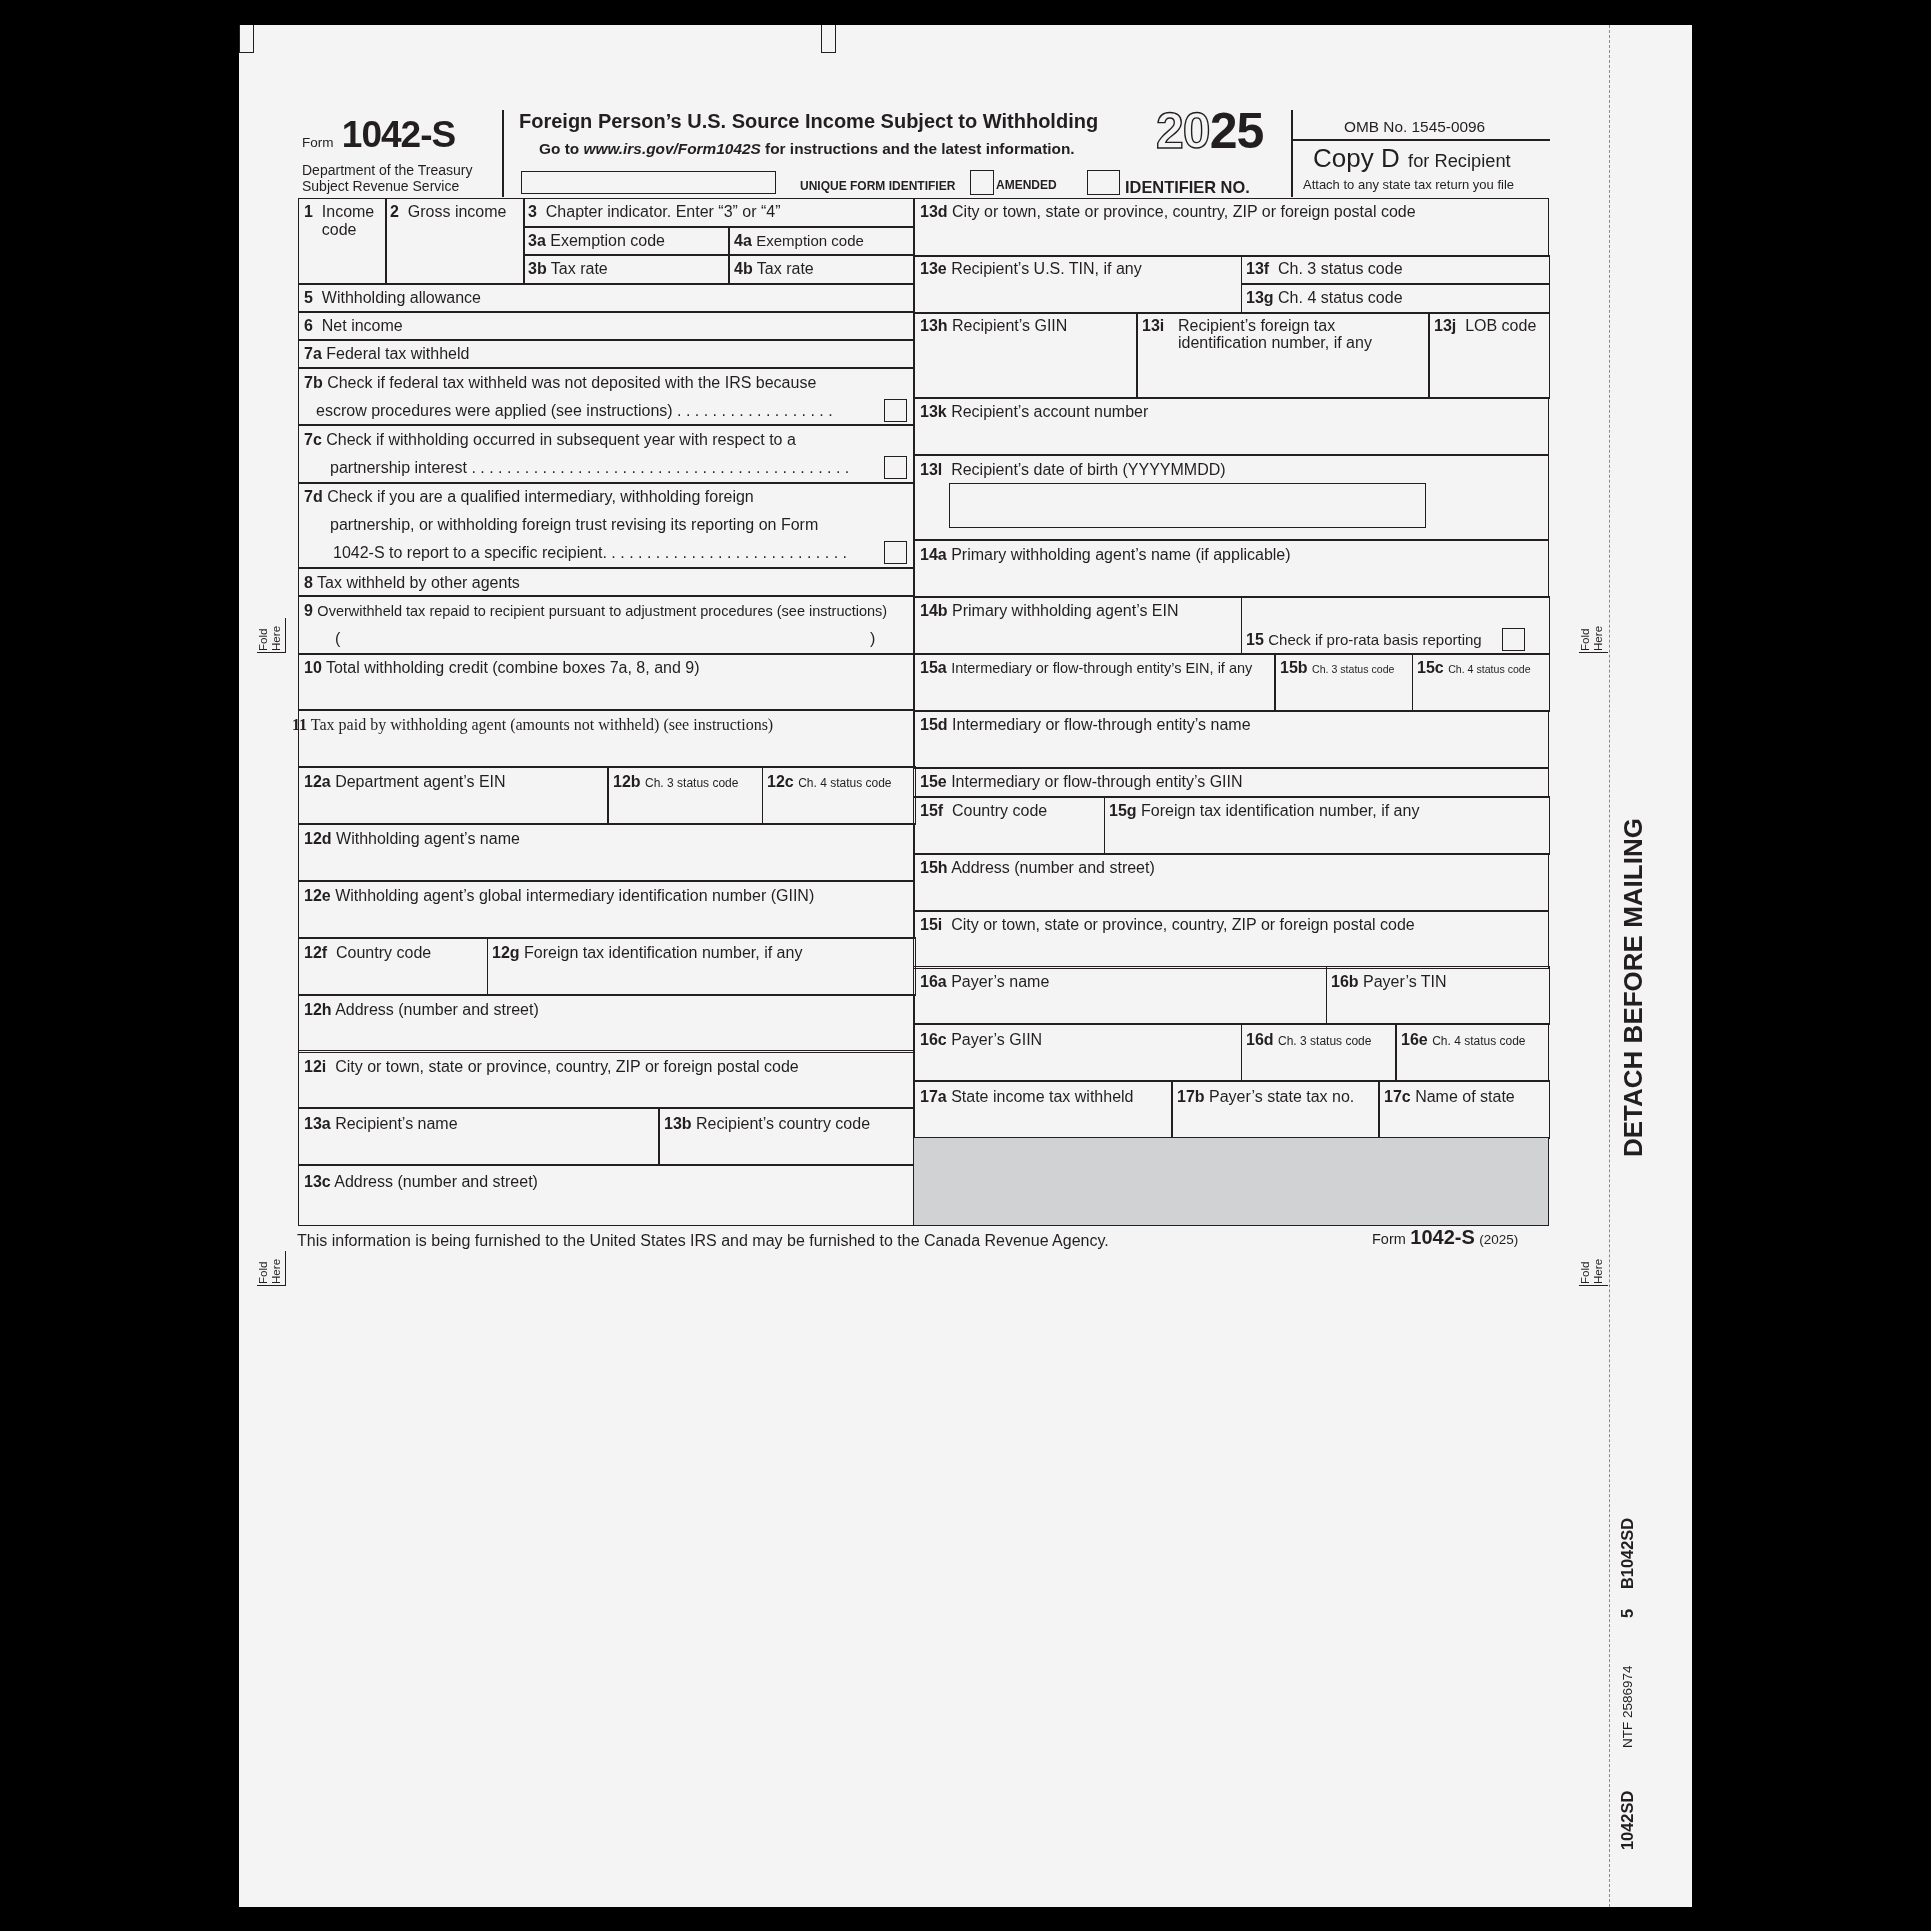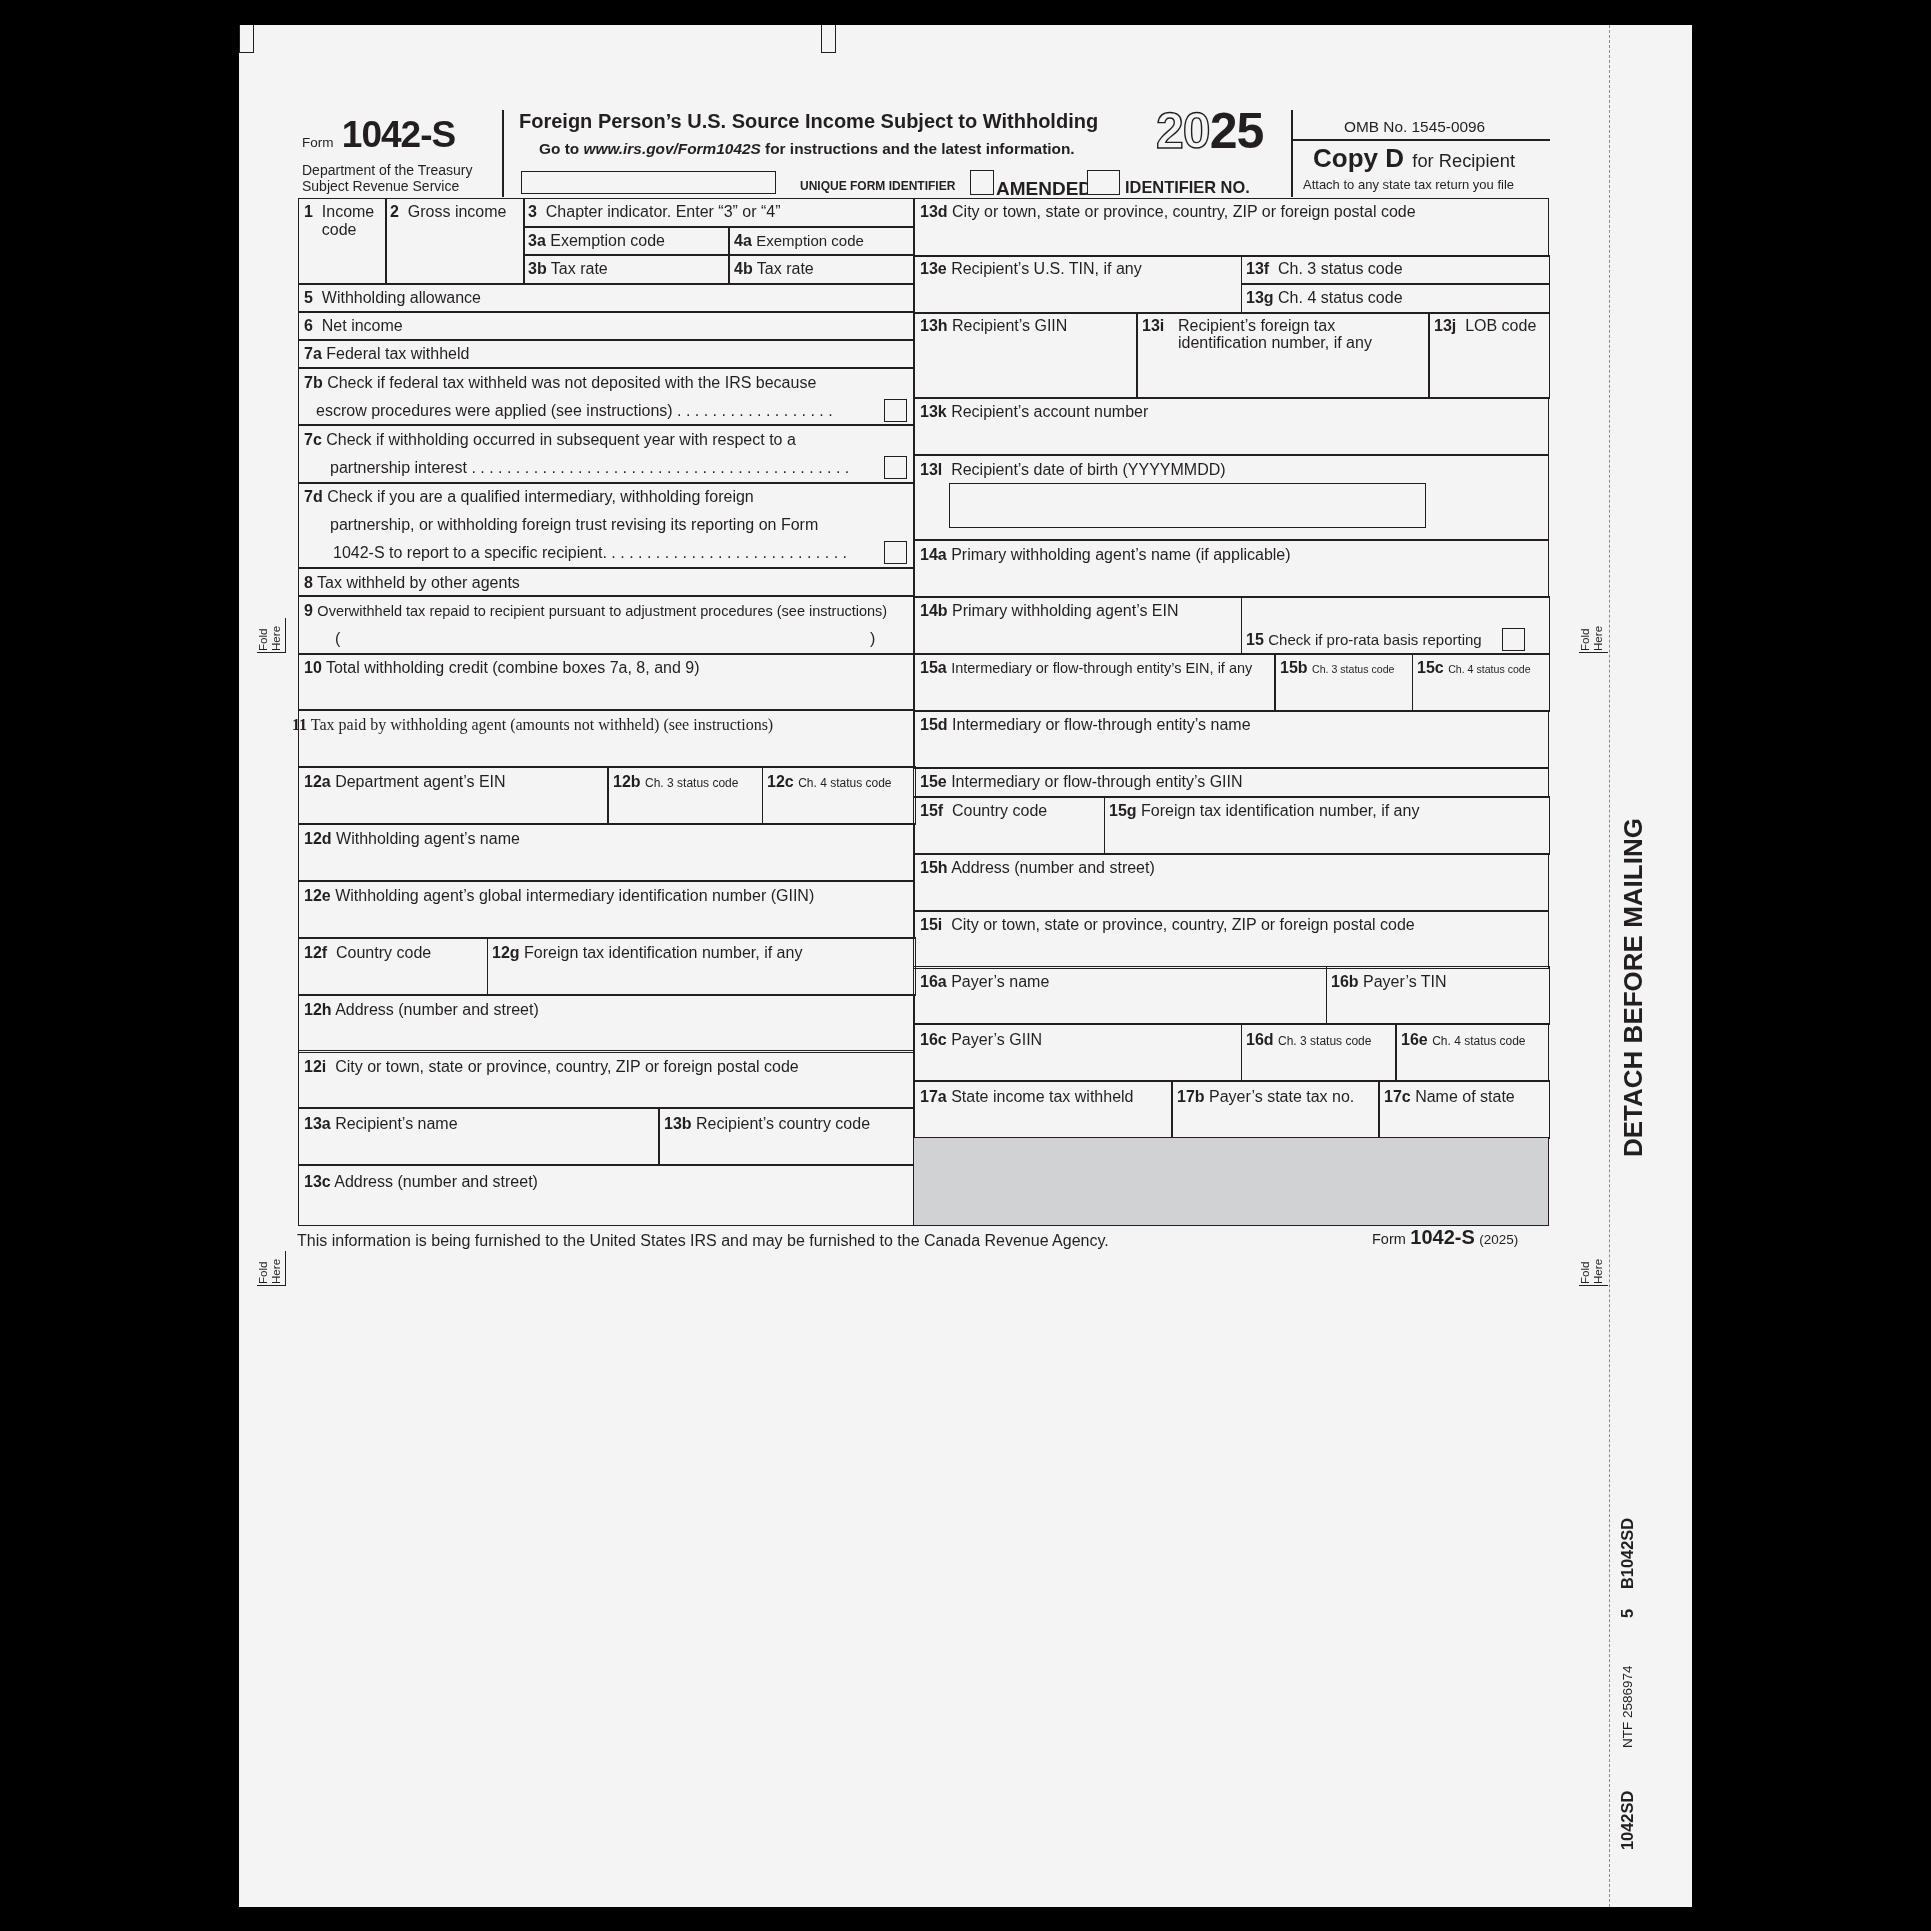--- a/index.html
+++ b/index.html
@@ -35,29 +35,29 @@
 <div class="abs" style="left:539px;top:140px;font-size:15.4px;font-weight:bold;">
   <span>Go to </span><span style="font-style:italic;">www.irs.gov/Form1042S</span><span> for instructions and the latest information.</span>
 </div>
 <div class="abs" style="left:1156px;top:102px;font-size:50px;font-weight:bold;letter-spacing:-1px;">
   <span style="color:#f4f4f4;-webkit-text-stroke:1.4px #231f20;">20</span><span>25</span>
 </div>
 
 <div class="abs" style="left:521px;top:171px;width:255px;height:23px;border:1.9px solid #231f20;box-sizing:border-box;"></div>
 <div class="abs" style="left:800px;top:179px;font-size:12px;font-weight:bold;">UNIQUE FORM IDENTIFIER</div>
 <div class="chk" style="left:970px;top:170px;width:24px;height:25px;"></div>
-<div class="abs" style="left:996px;top:178px;font-size:19px;font-weight:bold;">AMENDED</div>
+<div class="abs" style="left:996px;top:178px;font-size:12px;font-weight:bold;">AMENDED</div>
 <div class="chk" style="left:1087px;top:170px;width:33px;height:25px;"></div>
 <div class="abs" style="left:1125px;top:178px;font-size:16.4px;font-weight:bold;">IDENTIFIER NO.</div>
 
 <div class="abs" style="left:1291px;top:110px;width:1.9px;height:87px;background:#231f20;"></div>
 <div class="abs" style="left:1344px;top:118px;font-size:15.4px;">OMB No. 1545-0096</div>
 <div class="abs" style="left:1293px;top:139px;width:257px;height:1.9px;background:#231f20;"></div>
 <div class="abs" style="left:1313px;top:143px;">
-  <span style="font-size:26px;font-weight:bold;">Copy D</span>
+  <span style="font-size:26px;font-weight:normal;">Copy D</span>
   <span style="font-size:18.3px;margin-left:3.9px;">for Recipient</span>
 </div>
 <div class="abs" style="left:1303px;top:177px;font-size:13px;">Attach to any state tax return you file</div>
 
 <div class="cell" style="left:298px;top:198px;width:89px;height:87px;"></div>
 <div class="lbl" style="left:304px;top:203px;"><b>1</b>&nbsp; <span style="white-space:normal;display:inline-block;width:58px;vertical-align:top;">Income code</span></div>
 
 <div class="cell" style="left:385px;top:198px;width:140px;height:87px;"></div>
 <div class="lbl" style="left:390px;top:203px;"><b>2</b>&nbsp; <span>Gross income</span></div>
 

